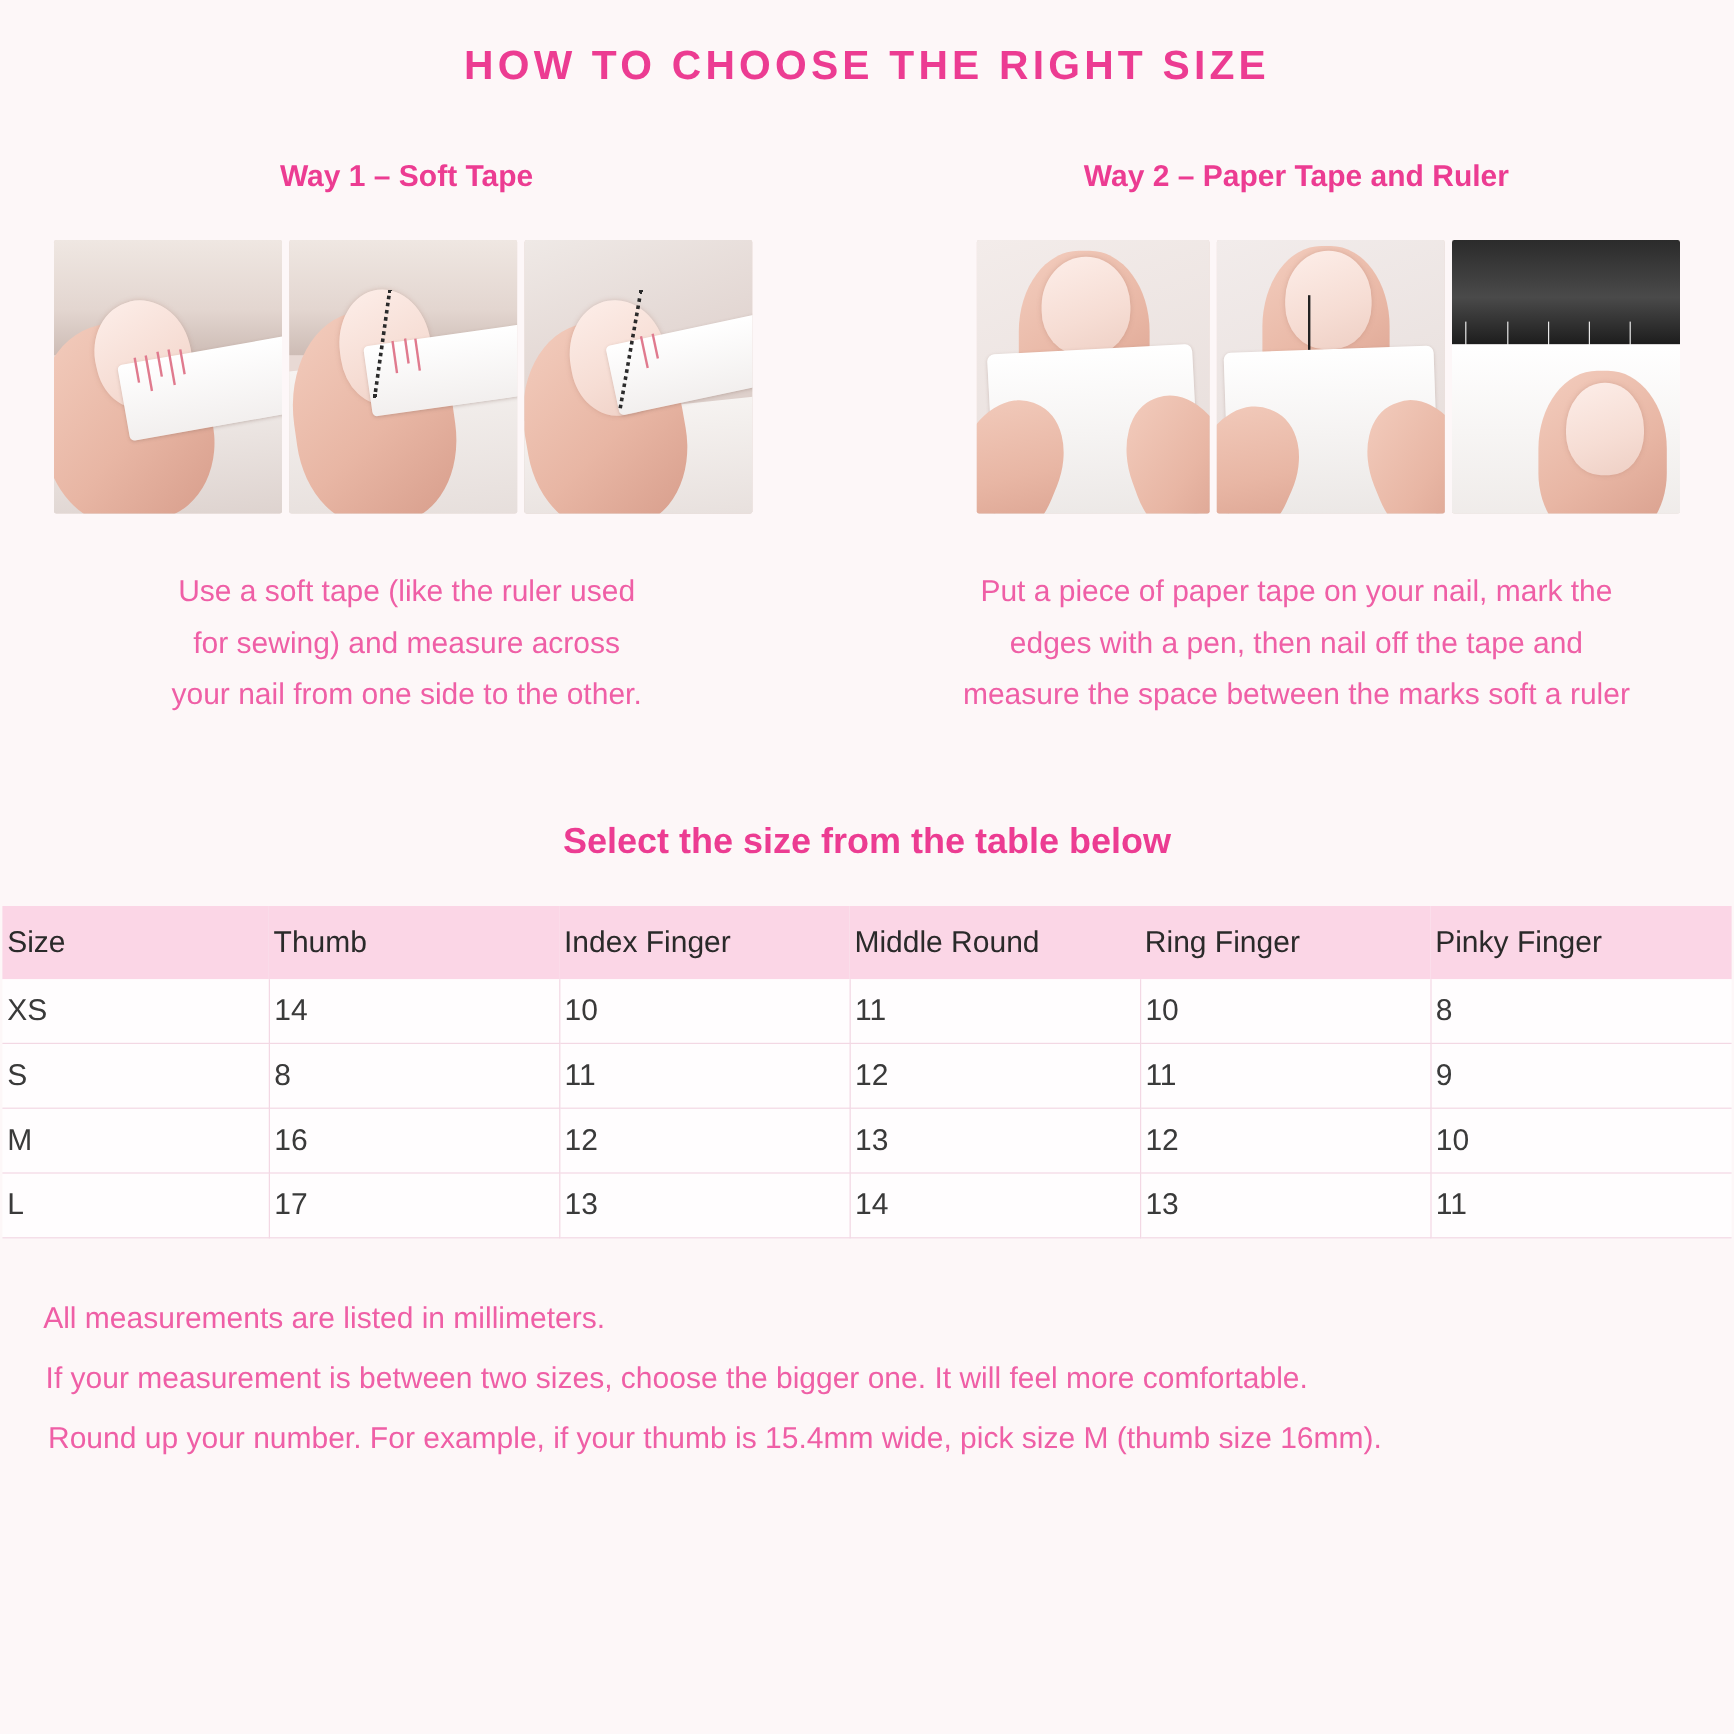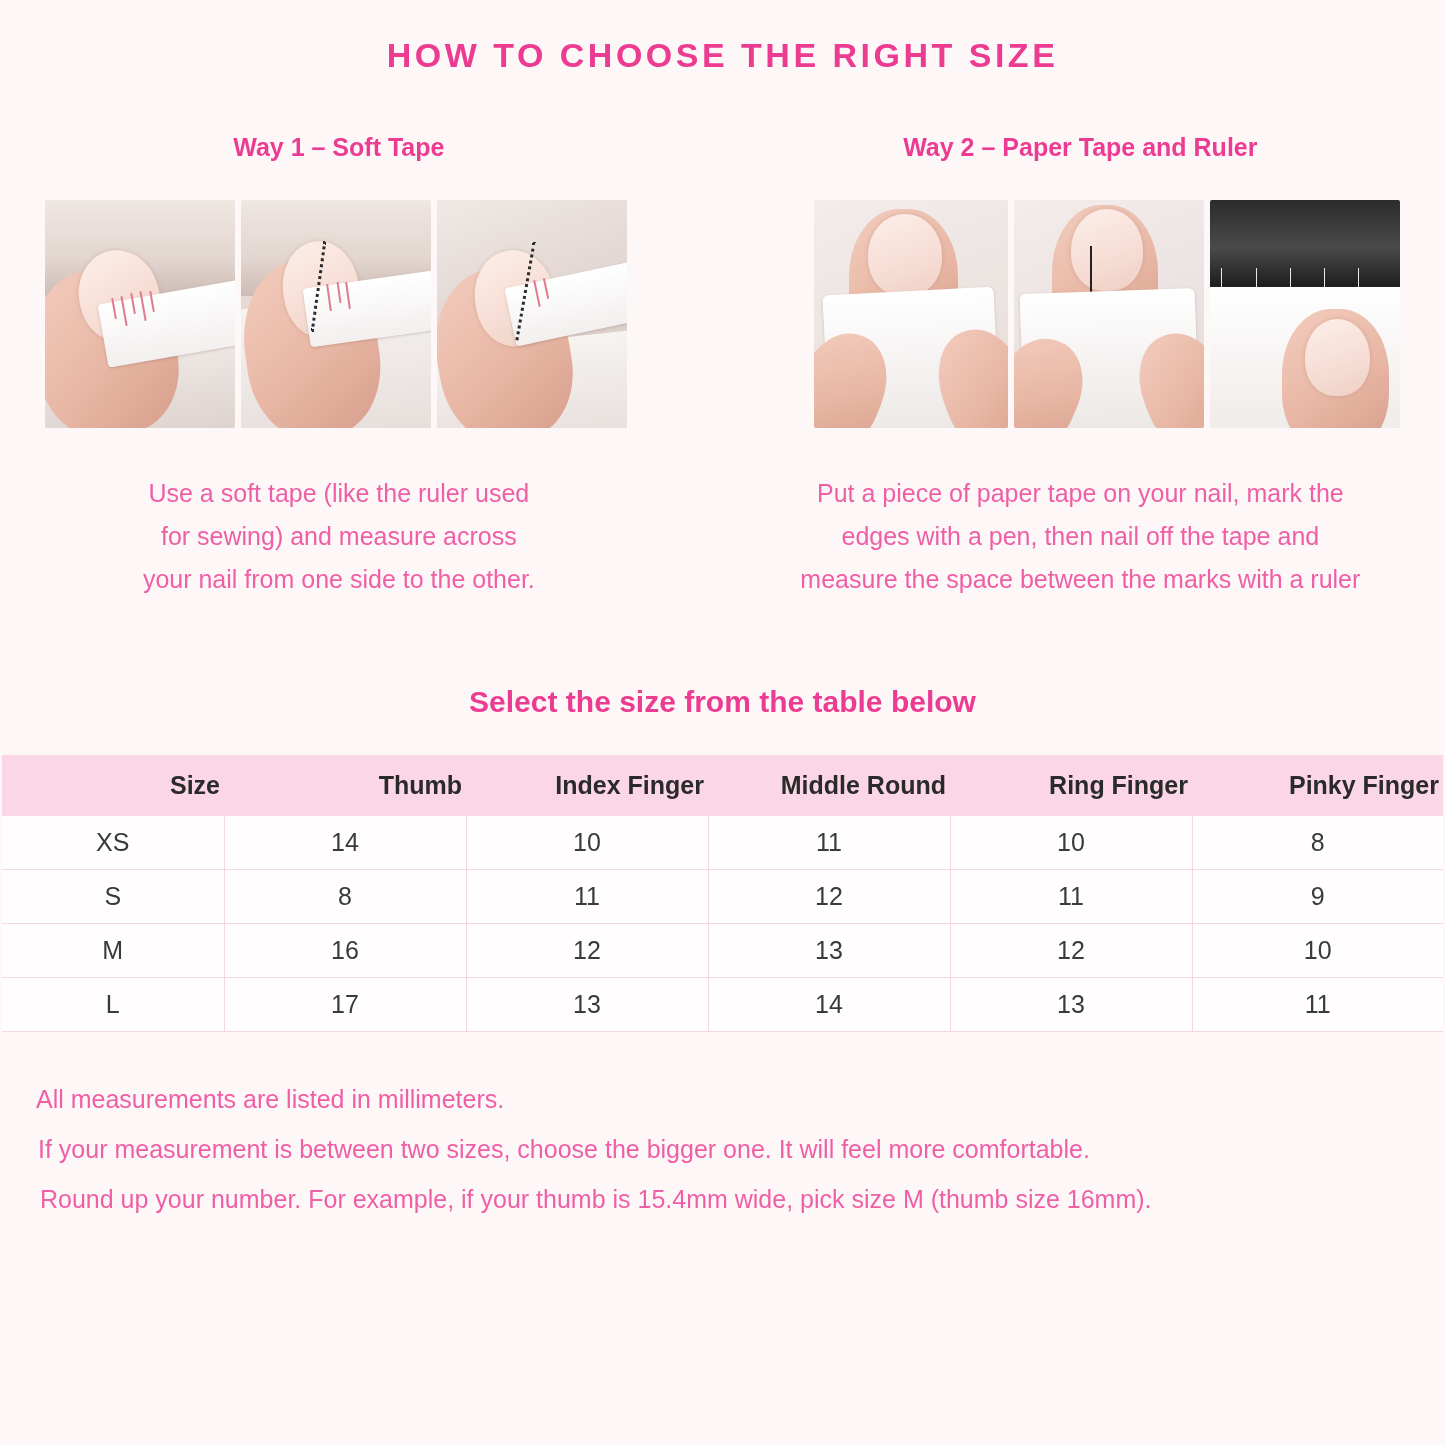--- a/index.html
+++ b/index.html
@@ -166,29 +166,28 @@
   table.size-table {
     width: 1393px;
     margin: 36px auto 0 auto;
     border-collapse: collapse;
     table-layout: fixed;
   }
   table.size-table th {
     background: #fbd6e6;
     color: #2a2a2a;
     font-size: 25px;
-    font-weight: bold;
+    font-weight: normal;
     padding: 16px 4px;
-    text-align: right;
+    text-align: left;
     border: none;
   }
   table.size-table td {
     font-size: 25px;
     color: #3a3a3a;
-    text-align: center;
     padding: 12px 4px;
     background: #fffdfe;
     border-bottom: 1px solid #f3d8e4;
     border-right: 1px solid #f3d8e4;
   }
   table.size-table td:last-child { border-right: none; }
   table.size-table tr:last-child td { border-bottom: 1px solid #f3d8e4; }
 
   
   .notes {
@@ -319,21 +318,21 @@
             <div class="finger" style="left:38%;top:48%;width:56%;height:62%;border-radius:46% 46% 40% 40%;"></div>
             <div class="nail" style="left:50%;top:52%;width:34%;height:34%;"></div>
           </div>
         </div>
 
       </div>
 
       <div class="method-desc">
         <div>Put a piece of paper tape on your nail, mark the</div>
         <div>edges with a pen, then nail off the tape and</div>
-        <div>measure the space between the marks with a ruler</div>
+        <div>measure the space between the marks soft a ruler</div>
       </div>
     </div>
 
   </div>
 
   <div class="table-title">Select the size from the table below</div>
 
   <table class="size-table">
     <thead>
       <tr>

